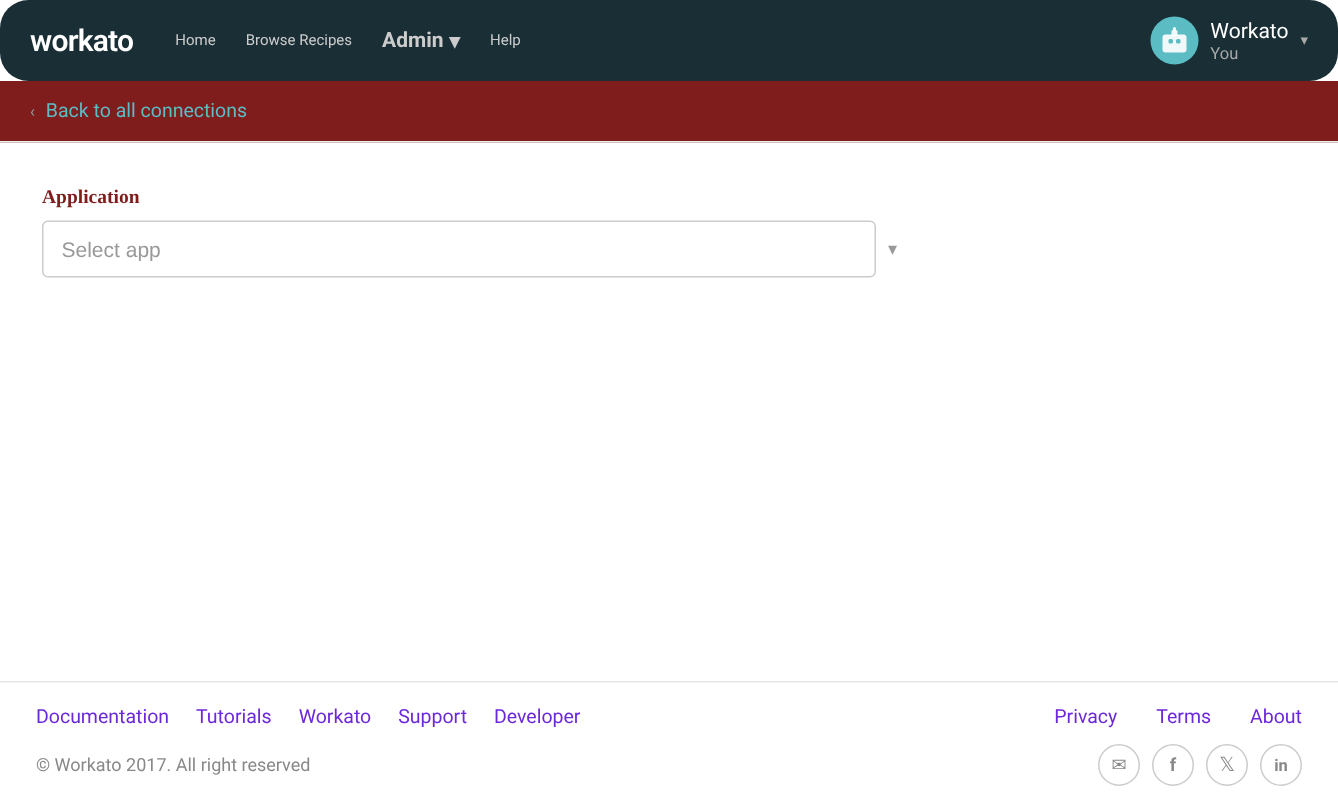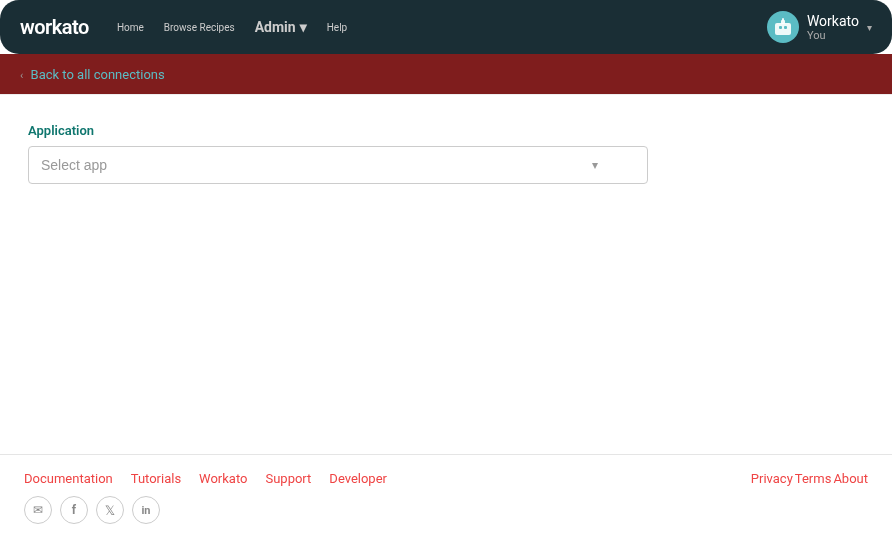--- a/index.html
+++ b/index.html
@@ -84,29 +84,30 @@
     .page-title {
       font-size: 20px;
       font-weight: 600;
       color: #222;
       margin-bottom: 28px;
     }
     .form-section { max-width: 580px; }
     .form-label {
       font-size: 13px;
       font-weight: 600;
-      color: #0f766e;
+      color: #7f1d1d;
       margin-bottom: 8px;
       display: block;
+      font-family: Liberation Serif, serif;
     }
     .select-wrapper {
       position: relative;
     }
     .app-select {
-      width: 620px;
+      width: 556px;
       height: 38px;
       border: 1px solid #ccc;
       border-radius: 4px;
       background: #fff;
       padding: 0 32px 0 12px;
       font-size: 14px;
       color: #999;
       appearance: none;
       -webkit-appearance: none;
       cursor: pointer;
@@ -129,23 +130,23 @@
       background: #fff;
       flex-shrink: 0;
     }
     .footer-links {
       display: flex;
       align-items: center;
       justify-content: space-between;
       margin-bottom: 10px;
     }
     .footer-links-left { display: flex; align-items: center; gap: 18px; }
-    .footer-links-right { display: flex; align-items: center; gap: 2px; }
+    .footer-links-right { display: flex; align-items: center; gap: 26px; }
     .footer-link {
-      color: #ef4444;
+      color: #6d28d9;
       text-decoration: none;
       font-size: 13px;
       cursor: pointer;
     }
     .footer-bottom {
       display: flex;
       align-items: center;
       justify-content: space-between;
     }
     .footer-copyright {
@@ -231,20 +232,21 @@
       <a class="footer-link">Support</a>
       <a class="footer-link">Developer</a>
     </div>
     <div class="footer-links-right">
       <a class="footer-link">Privacy</a>
       <a class="footer-link">Terms</a>
       <a class="footer-link">About</a>
     </div>
   </div>
   <div class="footer-bottom">
+    <span class="footer-copyright">© Workato 2017. All right reserved</span>
     <div class="footer-social">
       <a class="social-icon">✉</a>
       <a class="social-icon" style="font-weight:bold;">f</a>
       <a class="social-icon" style="font-size:13px;">𝕏</a>
       <a class="social-icon" style="font-size:11px; font-weight:bold;">in</a>
     </div>
   </div>
 </footer>
 
 </body></html>

